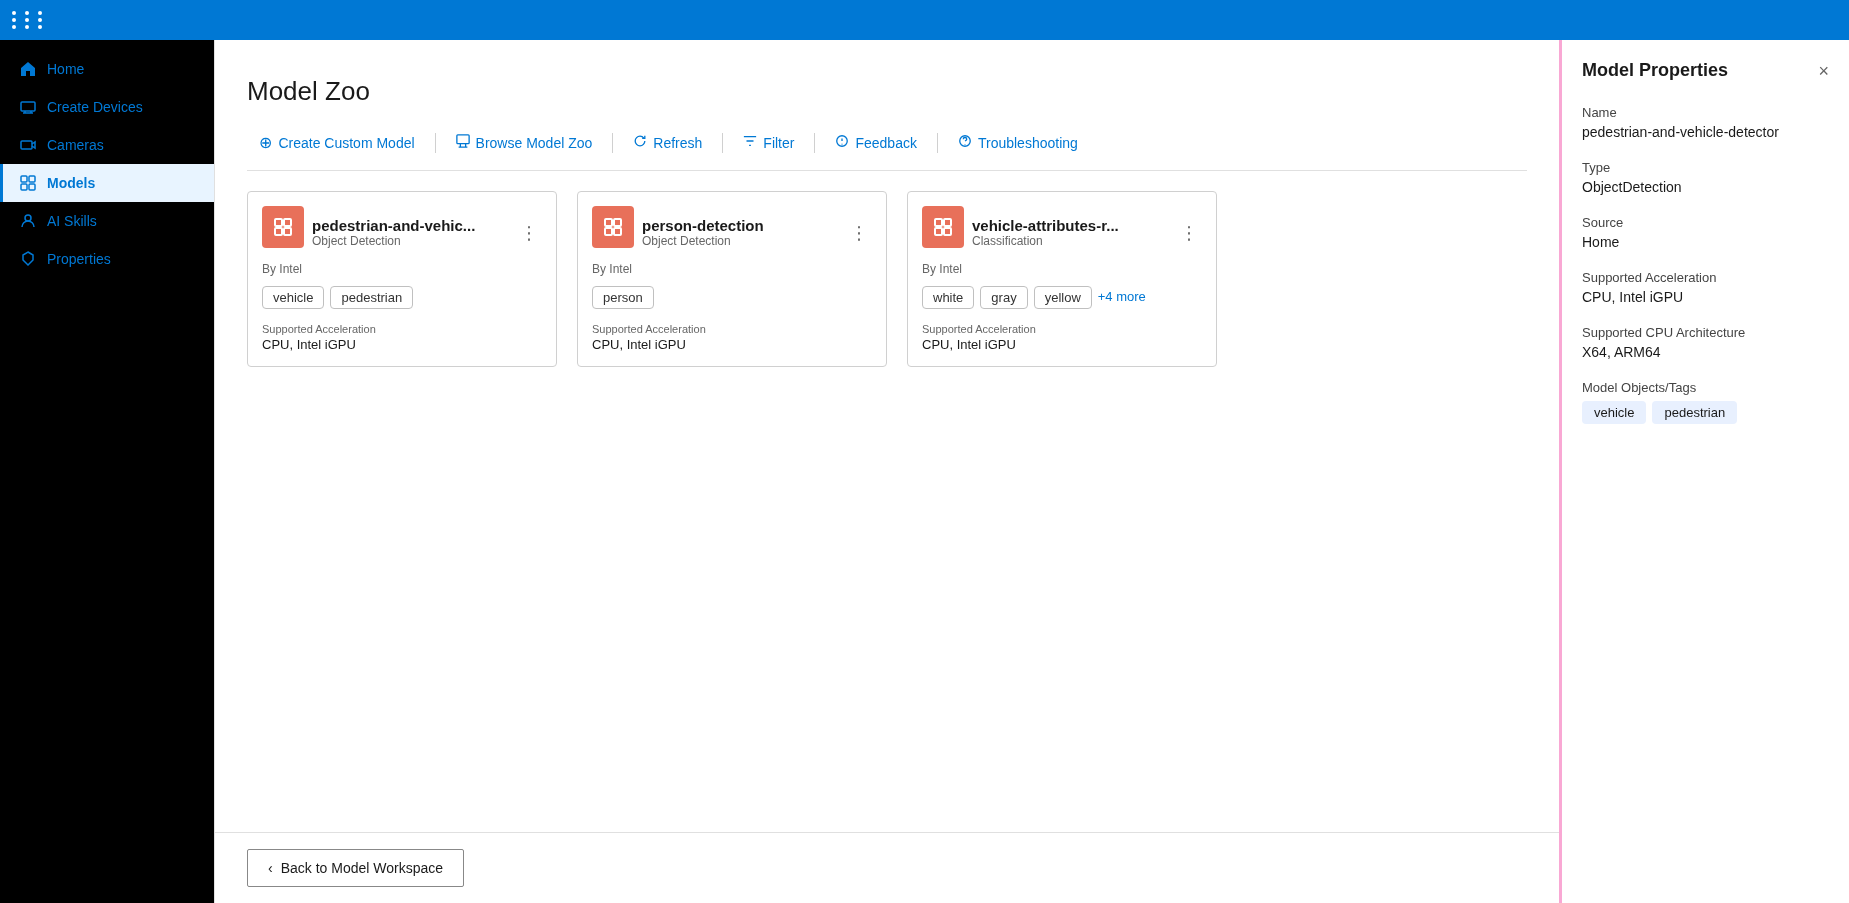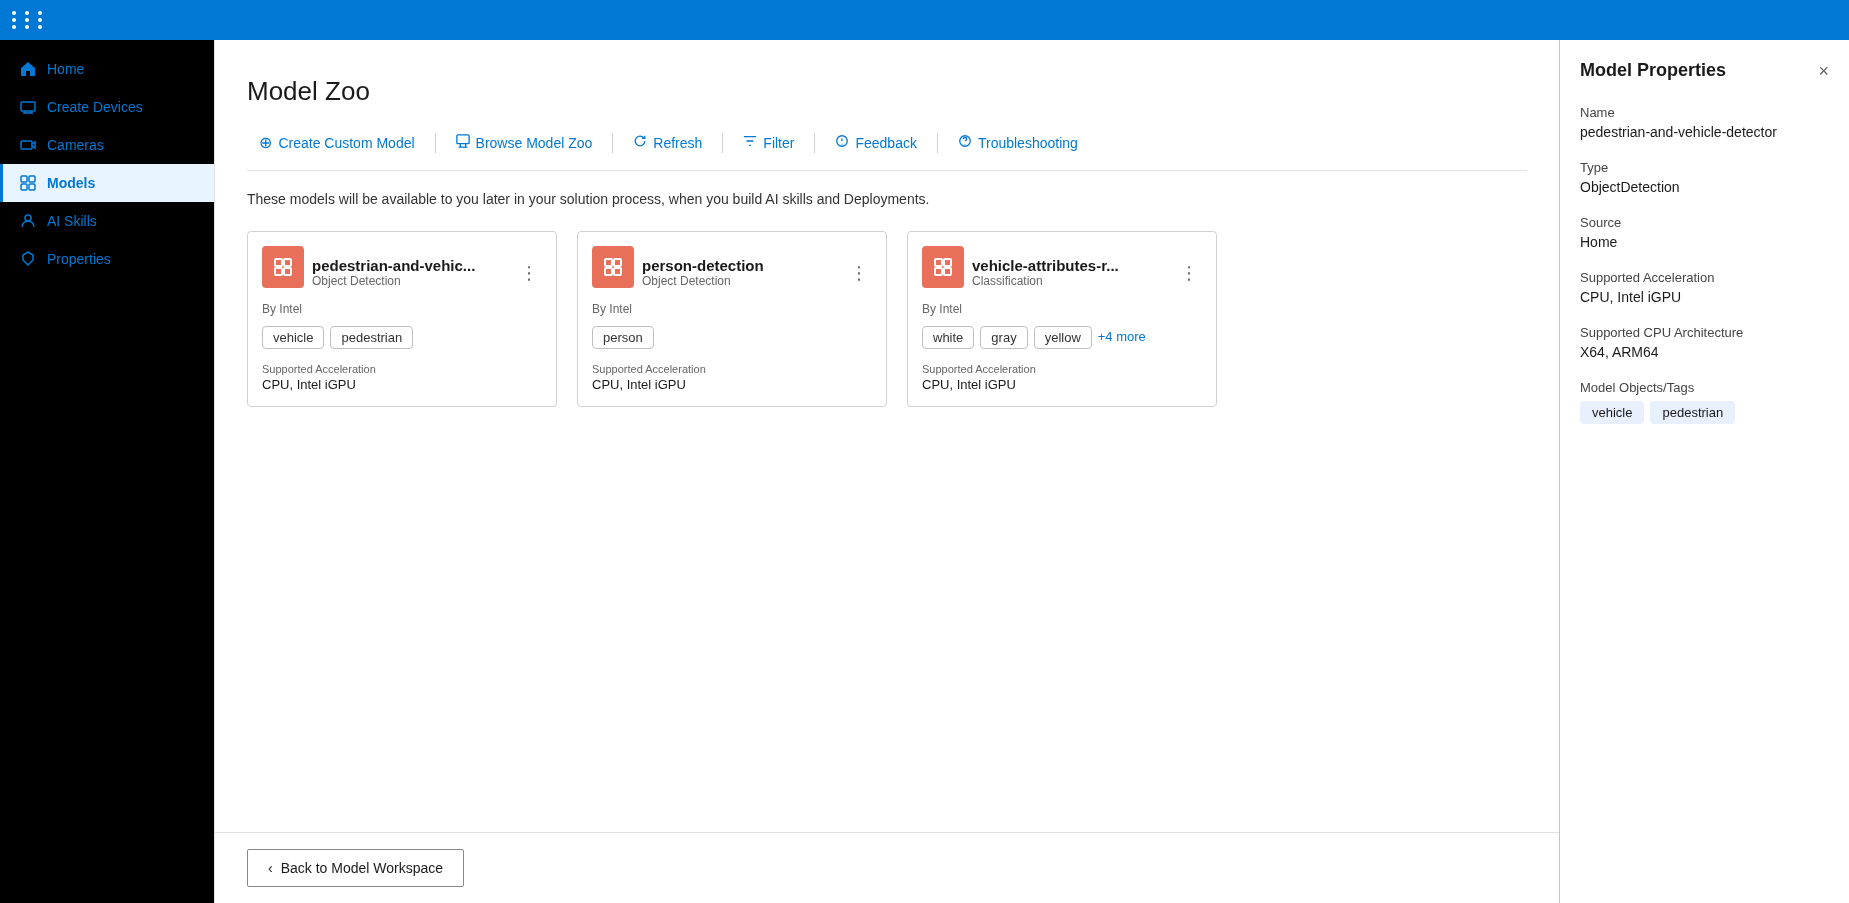--- a/index.html
+++ b/index.html
@@ -224,21 +224,21 @@
       padding: 10px 20px;
       font-size: 14px;
       cursor: pointer;
       color: #1a1a1a;
       border-radius: 2px;
     }
 
     
     .properties-panel {
       width: 290px;
-      border-left: 1px solid #f9a8d4;
+      border-left: 3px solid #f9a8d4;
       background: #fff;
       padding: 20px 20px;
       overflow-y: auto;
       flex-shrink: 0;
     }
     .panel-header {
       display: flex;
       align-items: center;
       justify-content: space-between;
       margin-bottom: 24px;
@@ -419,21 +419,20 @@
           <span>
             <svg width="14" height="14" viewBox="0 0 16 16" fill="none" stroke="#0078d4" stroke-width="1.5">
                 <circle cx="8" cy="8" r="6"></circle>
                 <path d="M6 6c0-1.1.9-2 2-2s2 .9 2 2c0 1-1 1.5-2 2M8 12v.5"></path>
               </svg>
           </span>
           <span>Troubleshooting</span>
         </button>
       </div>
 
-      <p class="desc-text">These models will be available to you later in your solution process, when you build AI skills and Deployments.</p>
 
       <div class="cards-container">
 
         <div class="model-card">
           <div class="card-header">
             <div class="card-icon">
               <svg class="model-svg-icon" viewBox="0 0 24 24">
                   <rect x="4" y="4" width="7" height="7" rx="1"></rect>
                   <rect x="13" y="4" width="7" height="7" rx="1"></rect>
                   <rect x="4" y="13" width="7" height="7" rx="1"></rect>

